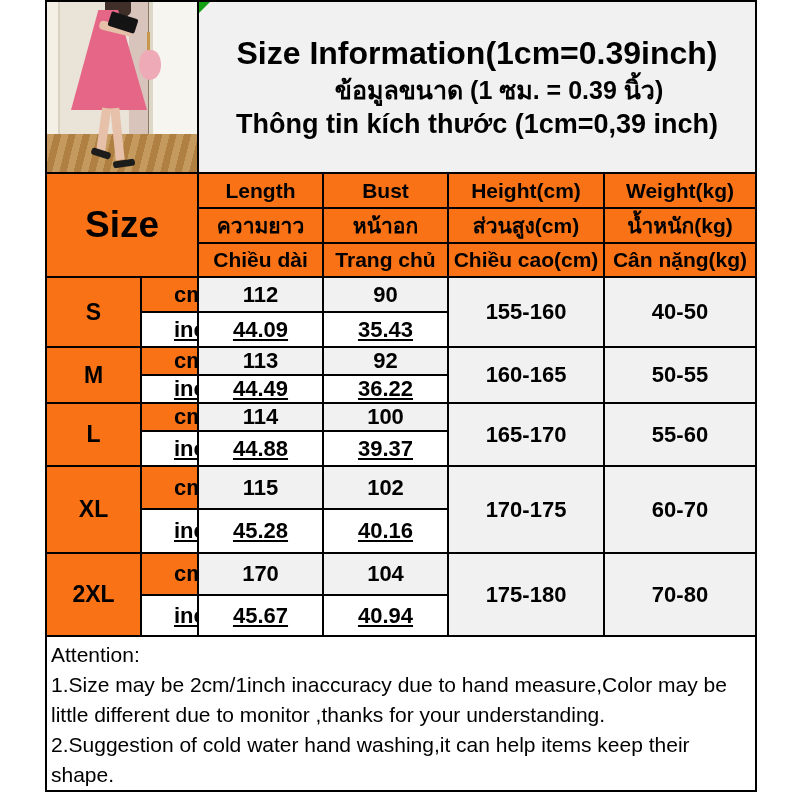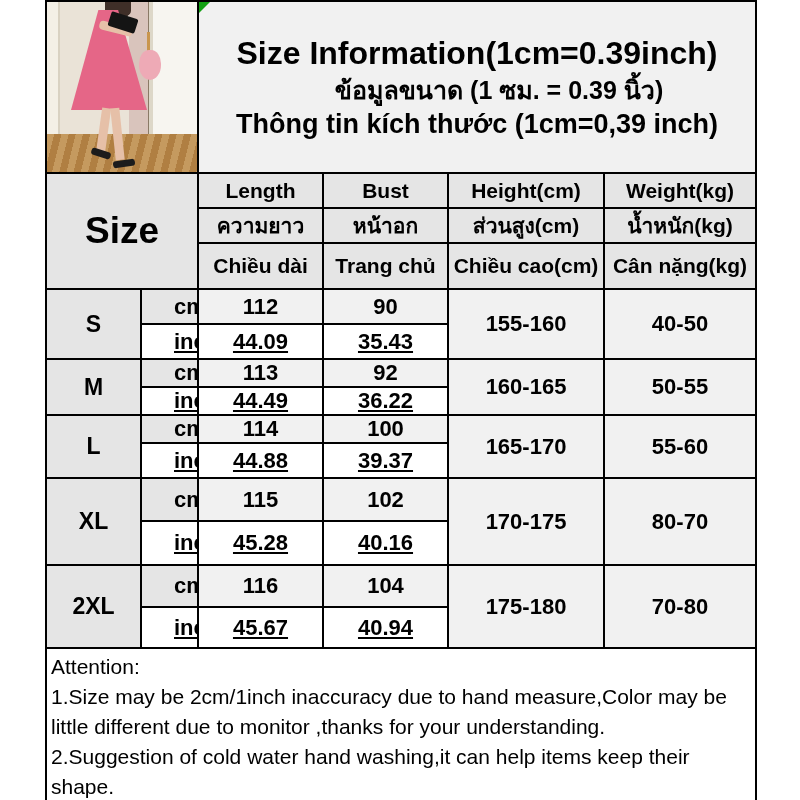--- a/index.html
+++ b/index.html
@@ -1,23 +1,23 @@
 <!DOCTYPE html>
 <html><head>
 <meta charset="utf-8">
 <style>
   html,body{margin:0;padding:0;background:#ffffff;}
   .page{position:relative;width:800px;height:800px;background:#ffffff;overflow:hidden;
         font-family:"Liberation Sans","DejaVu Sans",sans-serif;color:#000;}
   table.size-table{position:absolute;left:45px;top:0;width:710px;border-collapse:collapse;table-layout:fixed;}
   td{border:2px solid #000;text-align:center;vertical-align:middle;font-weight:bold;padding:0;overflow:hidden;}
-  .gray{background:#e5e5e5;}
+  .gray{background:#f97316;}
   .lgray{background:#f1f1f1;}
   .white{background:#ffffff;text-decoration:underline;}
-  .r170{height:170px;} .r35{height:35px;} .r36{height:24px;} .r34{height:46px;}
+  .r170{height:170px;} .r35{height:35px;} .r36{height:24px;} .r34{height:34px;}
   .r43{height:43px;} .r44{height:44px;} .r42{height:42px;} .r41{height:41px;} .r139{height:139px;}
   .title-cell{background:#f1f1f1;position:relative;}
   .title-l1{font-size:32px;line-height:1.32;}
   .title-l2{font-size:25px;line-height:1.32;padding-left:44px;}
   .title-l3{font-size:27px;line-height:1.32;}
   .corner-tri{position:absolute;top:0;left:0;width:0;height:0;
       border-top:11px solid #12a012;border-right:11px solid transparent;}
   .hdr{font-size:21px;}
   .size-big{font-size:37px;}
   .size-letter{font-size:23px;}
@@ -151,32 +151,32 @@
       <td class="white val">44.88</td>
       <td class="white val">39.37</td>
     </tr>
 
     <tr class="r43">
       <td rowspan="2" class="gray size-letter">XL</td>
       <td class="gray unit">cm</td>
       <td class="lgray val">115</td>
       <td class="lgray val">102</td>
       <td rowspan="2" class="lgray val">170-175</td>
-      <td rowspan="2" class="lgray val">80-70</td>
+      <td rowspan="2" class="lgray val">60-70</td>
     </tr>
     <tr class="r44">
       <td class="white unit">inch</td>
       <td class="white val">45.28</td>
       <td class="white val">40.16</td>
     </tr>
 
     <tr class="r42">
       <td rowspan="2" class="gray size-letter">2XL</td>
       <td class="gray unit">cm</td>
-      <td class="lgray val">116</td>
+      <td class="lgray val">170</td>
       <td class="lgray val">104</td>
       <td rowspan="2" class="lgray val">175-180</td>
       <td rowspan="2" class="lgray val">70-80</td>
     </tr>
     <tr class="r41">
       <td class="white unit">inch</td>
       <td class="white val">45.67</td>
       <td class="white val">40.94</td>
     </tr>
 

